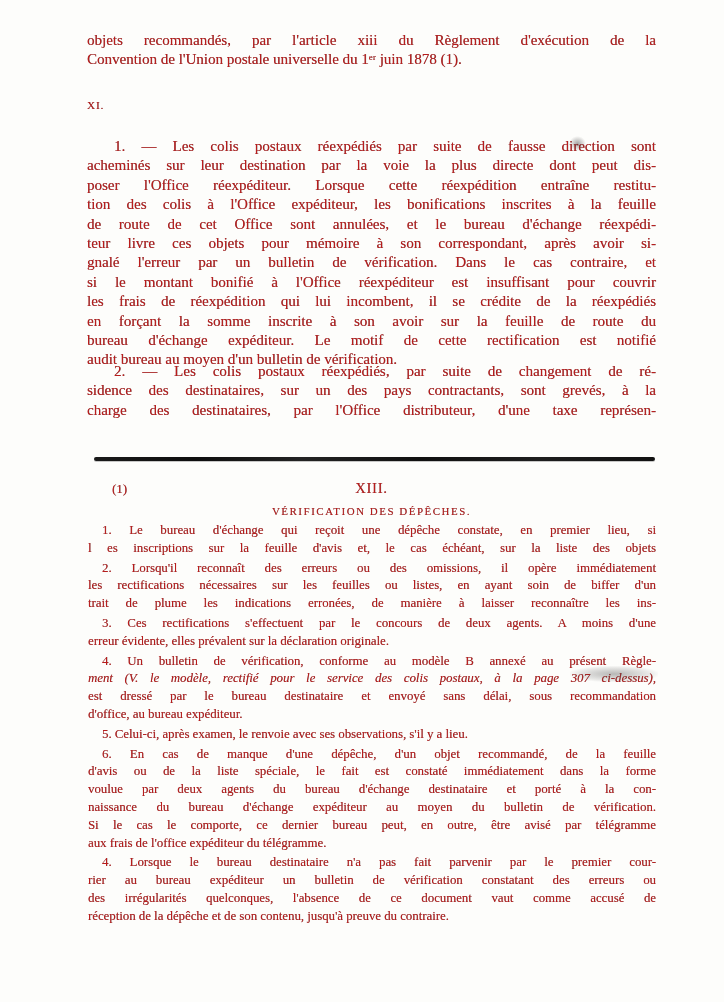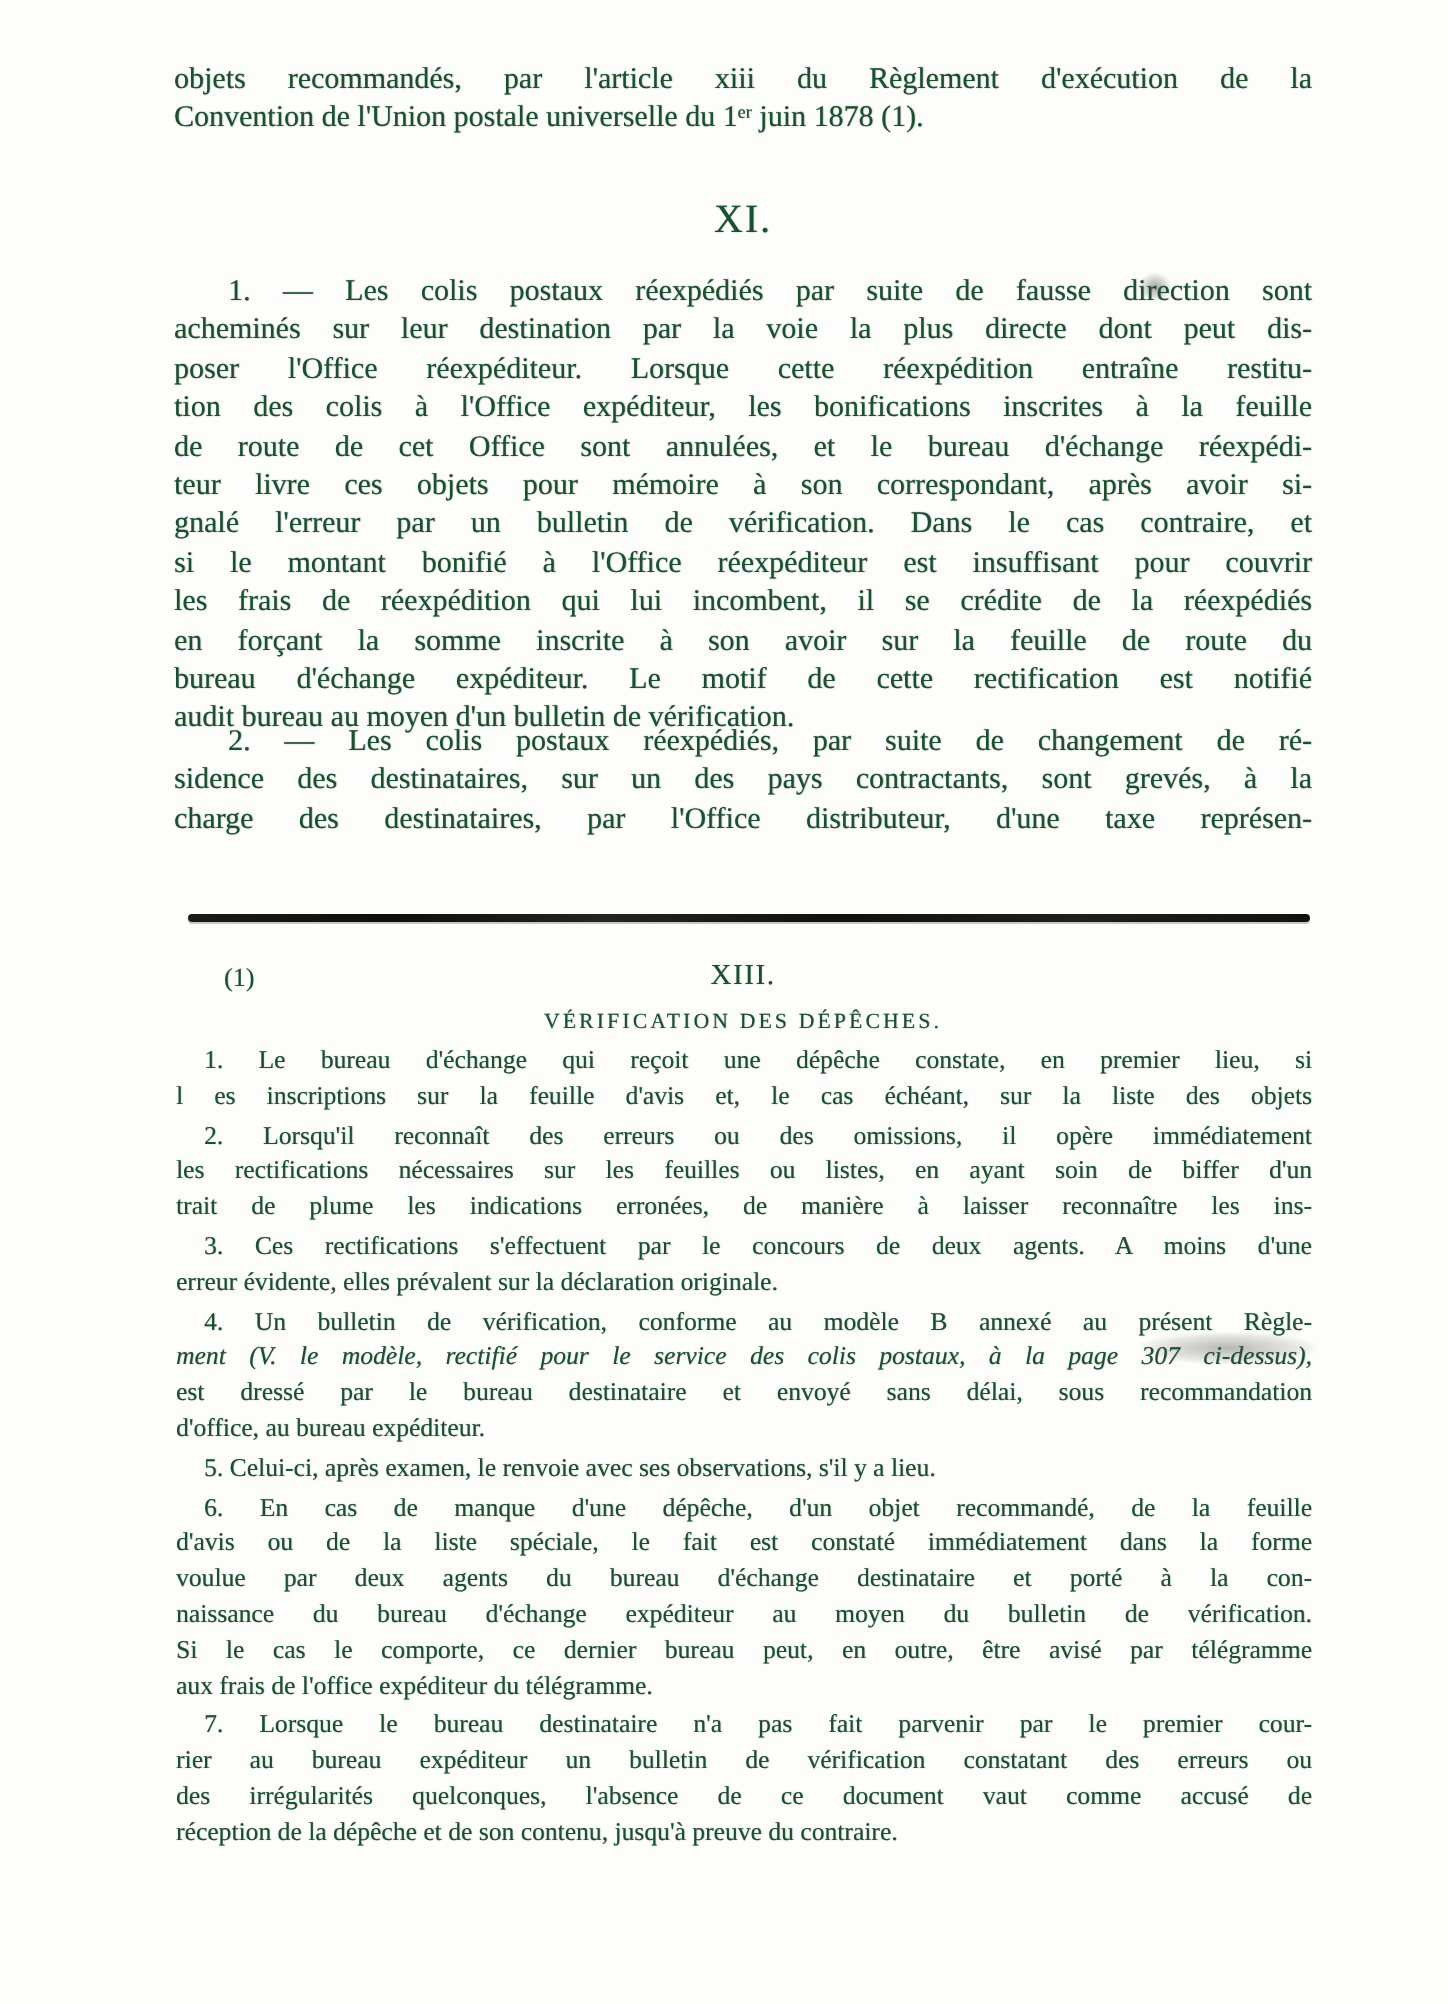--- a/index.html
+++ b/index.html
@@ -6,21 +6,21 @@
     margin: 0;
     padding: 0;
     background: #ffffff;
   }
   .page {
     position: relative;
     width: 724px;
     height: 1002px;
     background: #fdfdfb;
     font-family: "Liberation Serif", serif;
-    color: #14532d;
+    color: #b91c1c;
     overflow: hidden;
   }
   .abs { position: absolute; }
 
   
   .maintext {
     font-size: 15px;
     line-height: 19.4px;
     text-shadow: 0.2px 0.2px 0.6px rgba(25,25,25,0.55);
   }
@@ -37,22 +37,21 @@
   }
   .tline.end { text-align-last: left; }
   .tline.ital { font-style: italic; }
 
   .indent-first .tline:first-child { text-indent: 27px; }
   .fn-indent  .tline:first-child { text-indent: 14px; }
 
   #intro   { left: 87px; top: 31px;  width: 569px; }
   #heading-xi {
     left: 87px; top: 99px; width: 569px;
-    text-align: center;
-    font-size: 20px;
+    font-size: 11px;
     letter-spacing: 1px;
     text-shadow: 0.2px 0.2px 0.6px rgba(25,25,25,0.55);
   }
   #para1   { left: 87px; top: 137px; width: 569px; }
   #para2   { left: 87px; top: 362px; width: 569px; }
 
   #divider {
     left: 94px; top: 457px; width: 561px; height: 4px;
     background: linear-gradient(to right, #1a1a1a 0%, #0e0e0e 18%, #232323 37%, #101010 58%, #1e1e1e 79%, #111111 100%);
     border-radius: 2px;
@@ -160,21 +159,21 @@
       </div>
     <div class="fnitem fn-indent">
         <div class="tline">6. En cas de manque d'une dépêche, d'un objet recommandé, de la feuille</div>
         <div class="tline">d'avis ou de la liste spéciale, le fait est constaté immédiatement dans la forme</div>
         <div class="tline">voulue par deux agents du bureau d'échange destinataire et porté à la con-</div>
         <div class="tline">naissance du bureau d'échange expéditeur au moyen du bulletin de vérification.</div>
         <div class="tline">Si le cas le comporte, ce dernier bureau peut, en outre, être avisé par télégramme</div>
         <div class="tline end">aux frais de l'office expéditeur du télégramme.</div>
       </div>
     <div class="fnitem fn-indent">
-        <div class="tline">7. Lorsque le bureau destinataire n'a pas fait parvenir par le premier cour-</div>
+        <div class="tline">4. Lorsque le bureau destinataire n'a pas fait parvenir par le premier cour-</div>
         <div class="tline">rier au bureau expéditeur un bulletin de vérification constatant des erreurs ou</div>
         <div class="tline">des irrégularités quelconques, l'absence de ce document vaut comme accusé de</div>
         <div class="tline end">réception de la dépêche et de son contenu, jusqu'à preuve du contraire.</div>
       </div>
   </div>
 
   <div id="smudge-1" class="smudge"></div>
   <div id="smudge-2" class="smudge"></div>
 
 </div>

